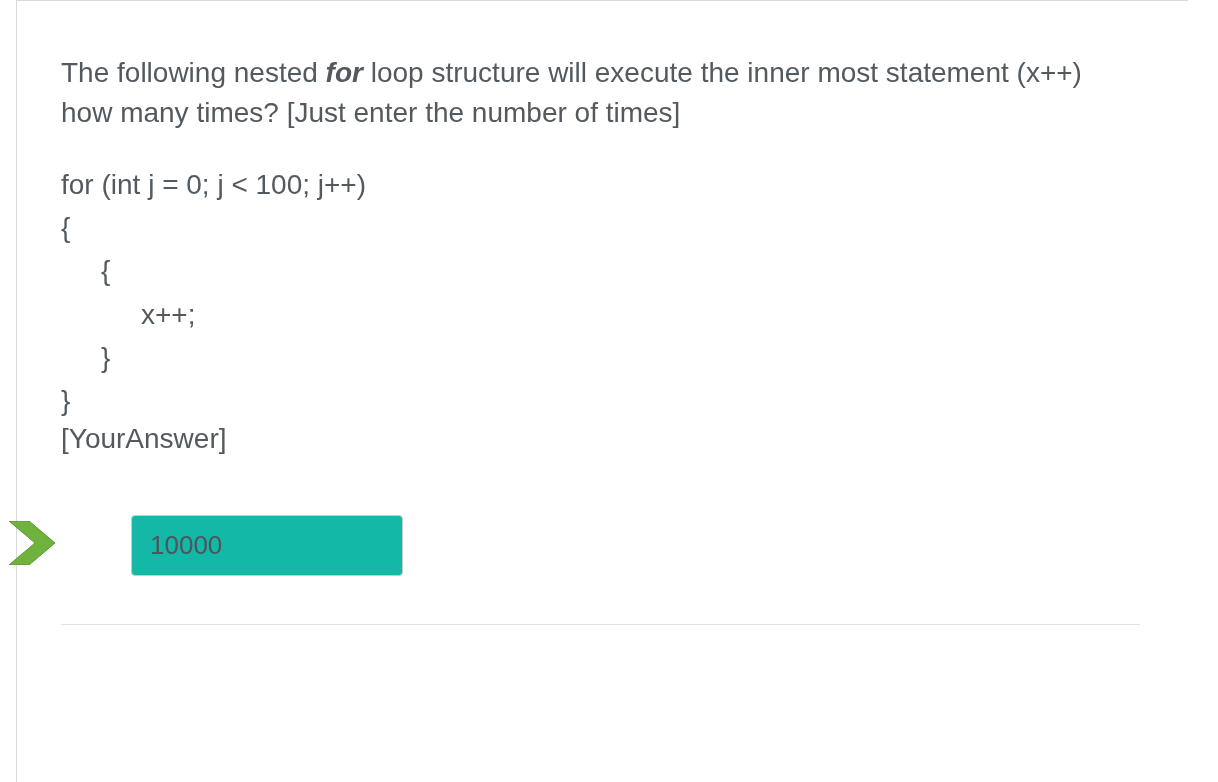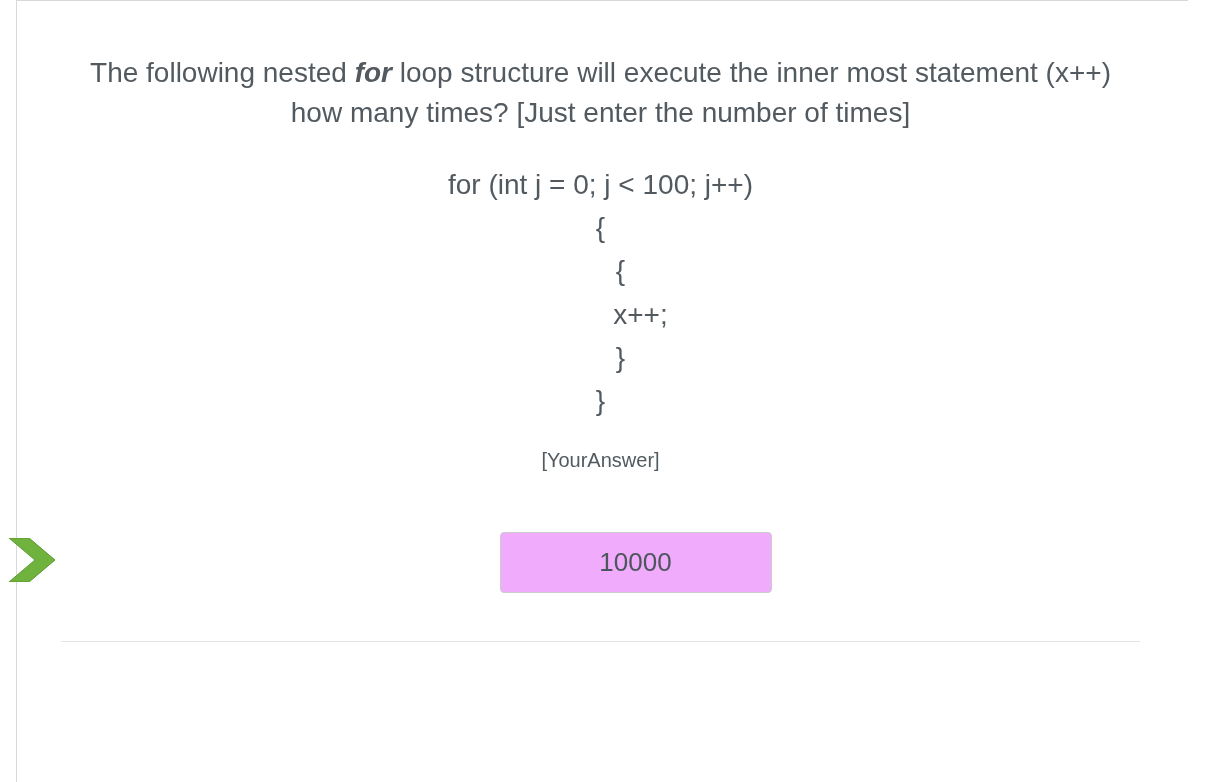--- a/index.html
+++ b/index.html
@@ -7,21 +7,20 @@
     padding: 0;
     background: #ffffff;
     font-family: Arial, Helvetica, sans-serif;
     color: #3f4a50;
   }
   .page {
     width: 1188px;
     height: 782px;
     position: relative;
     box-sizing: border-box;
-    text-align: center;
   }
   .card {
     position: absolute;
     left: 16px;
     top: 0;
     right: 0;
     bottom: 0;
     border-left: 1px solid #d6d9db;
     border-top: 1px solid #d6d9db;
     box-sizing: border-box;
@@ -31,46 +30,45 @@
     font-size: 28px;
     line-height: 1.42;
     color: #525a60;
     margin-bottom: 30px;
   }
   .q-text .for-bi { font-weight: bold; font-style: italic; }
   .code-block {
     font-size: 28px;
     line-height: 1.55;
     color: #525a60;
-    margin-bottom: 26px;
   }
   .ind1 { padding-left: 40px; display:block; }
   .ind2 { padding-left: 80px; display:block; }
   .your-answer {
-    font-size: 20px;
+    font-size: 28px;
     color: #525a60;
     margin-bottom: 60px;
   }
   .answer-row {
     position: relative;
     padding-left: 70px;
   }
   .pointer {
     position: absolute;
     left: -52px;
     top: 6px;
     width: 56px;
     height: 44px;
   }
   .answer-box {
     display: inline-block;
     min-width: 272px;
     box-sizing: border-box;
     padding: 14px 18px;
-    background: #f0abfc;
+    background: #14b8a6;
     border: 1px solid #c9cccd;
     border-radius: 4px;
     font-size: 26px;
     color: #4d565c;
   }
   .separator {
     margin-top: 48px;
     border: none;
     border-top: 1px solid #e2e4e6;
   }

